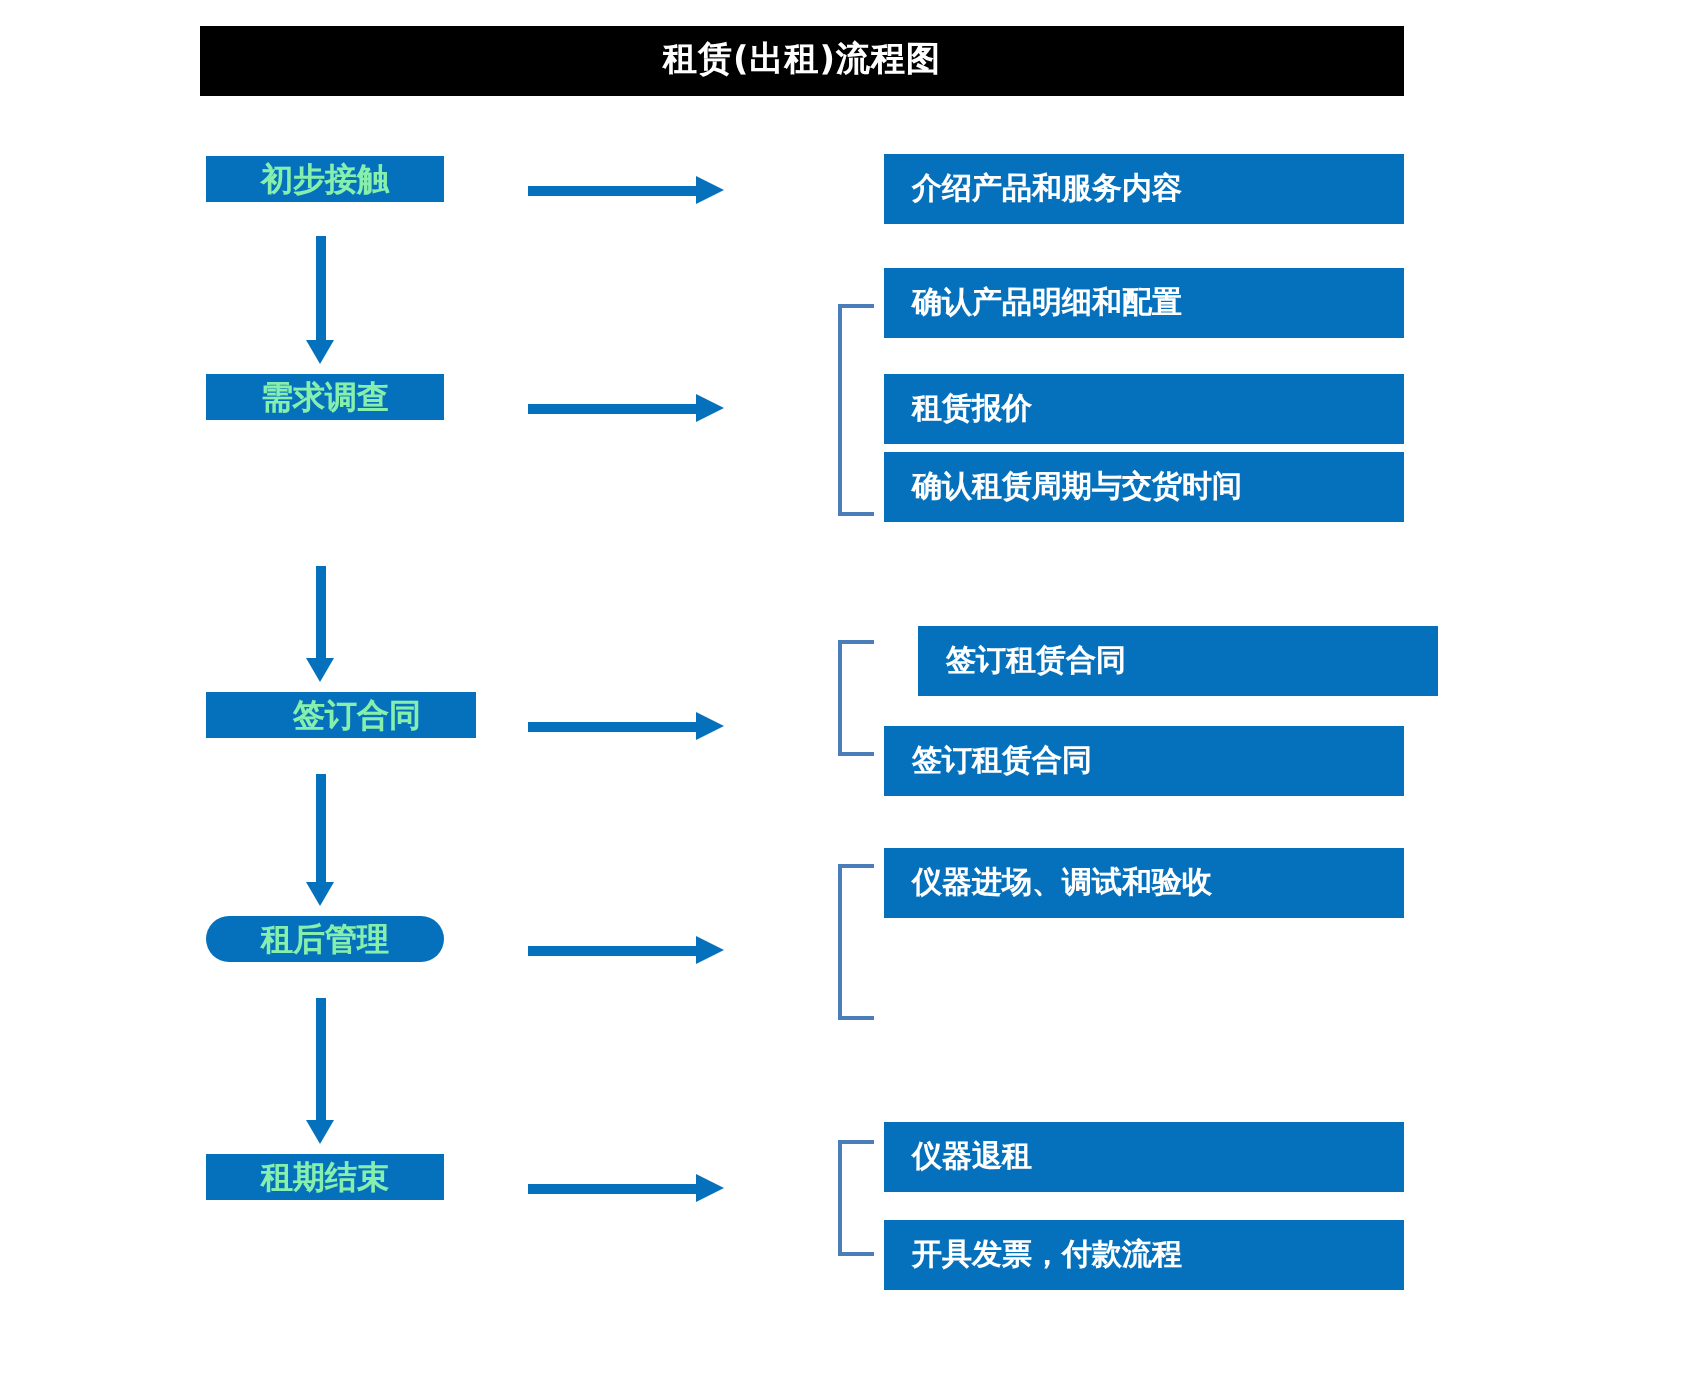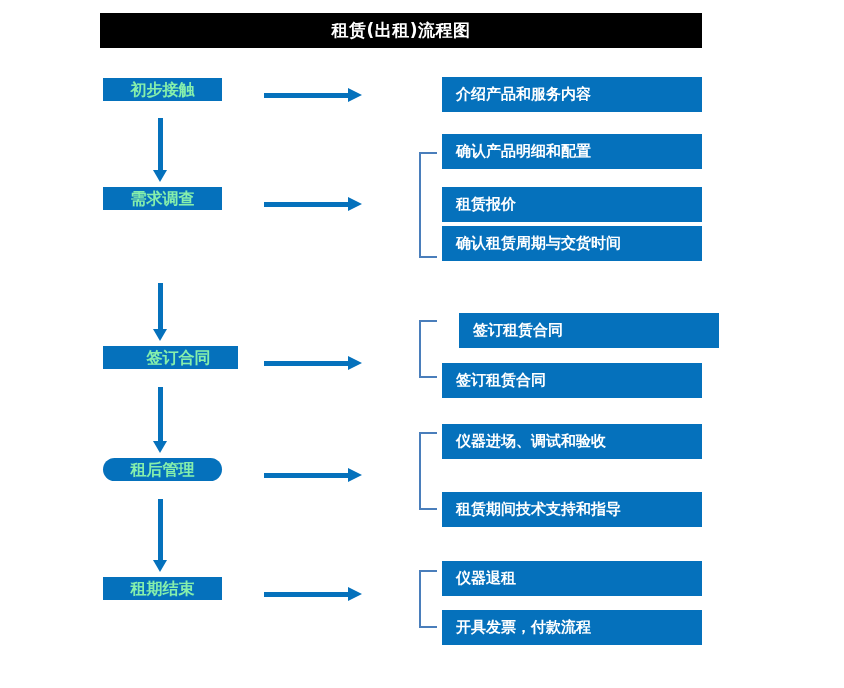--- a/index.html
+++ b/index.html
@@ -210,19 +210,18 @@
   <div class="detail-box" style="top:134px;">确认产品明细和配置</div>
 
   <div class="detail-box" style="top:226px;">确认租赁周期与交货时间</div>
 
   <div class="detail-box" style="top:313px;margin-left:17px;">签订租赁合同</div>
 
   <div class="detail-box" style="top:363px;">签订租赁合同</div>
 
   <div class="detail-box" style="top:424px;">仪器进场、调试和验收</div>
 
-  <div class="detail-box" style="top:492px;">租赁期间技术支持和指导</div>
 
   <div class="detail-box" style="top:561px;">仪器退租</div>
 
   <div class="detail-box" style="top:610px;">开具发票，付款流程</div>
 
 </div>
 
 </body></html>

